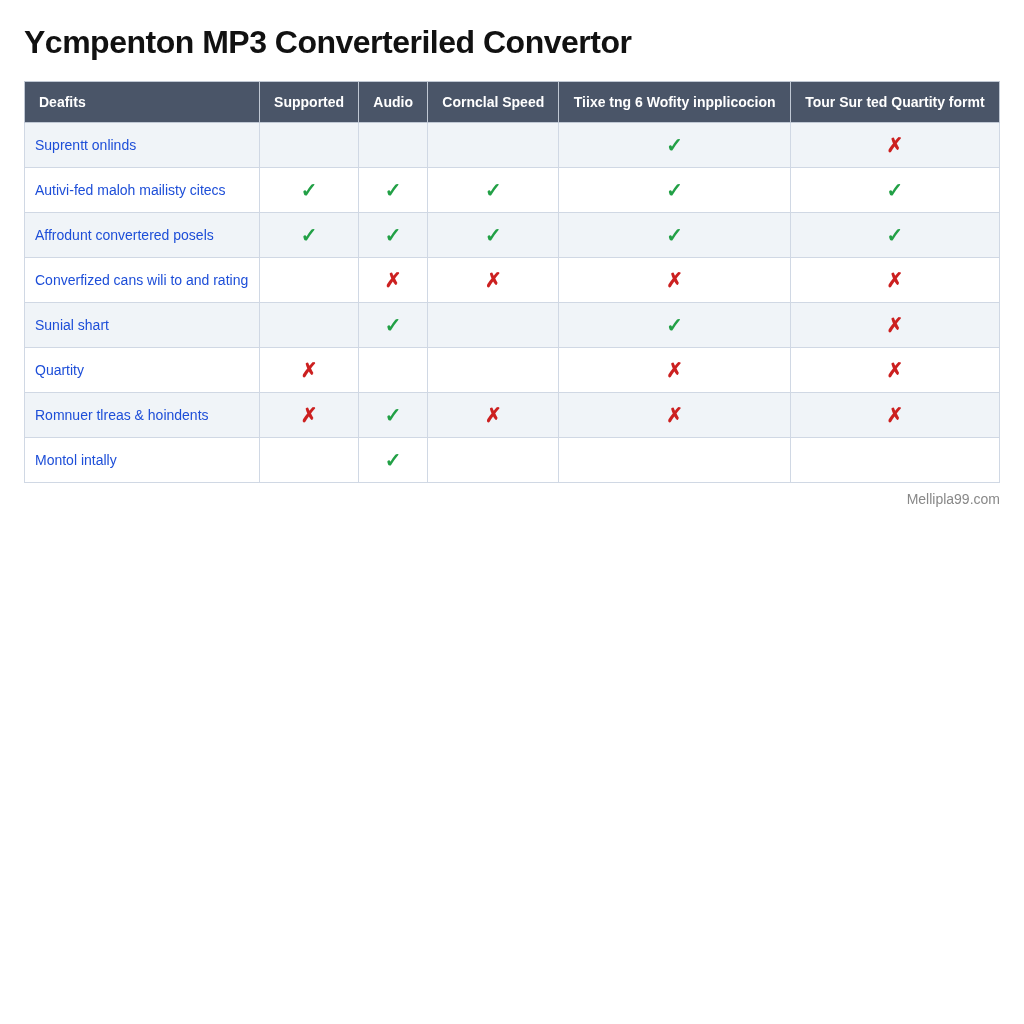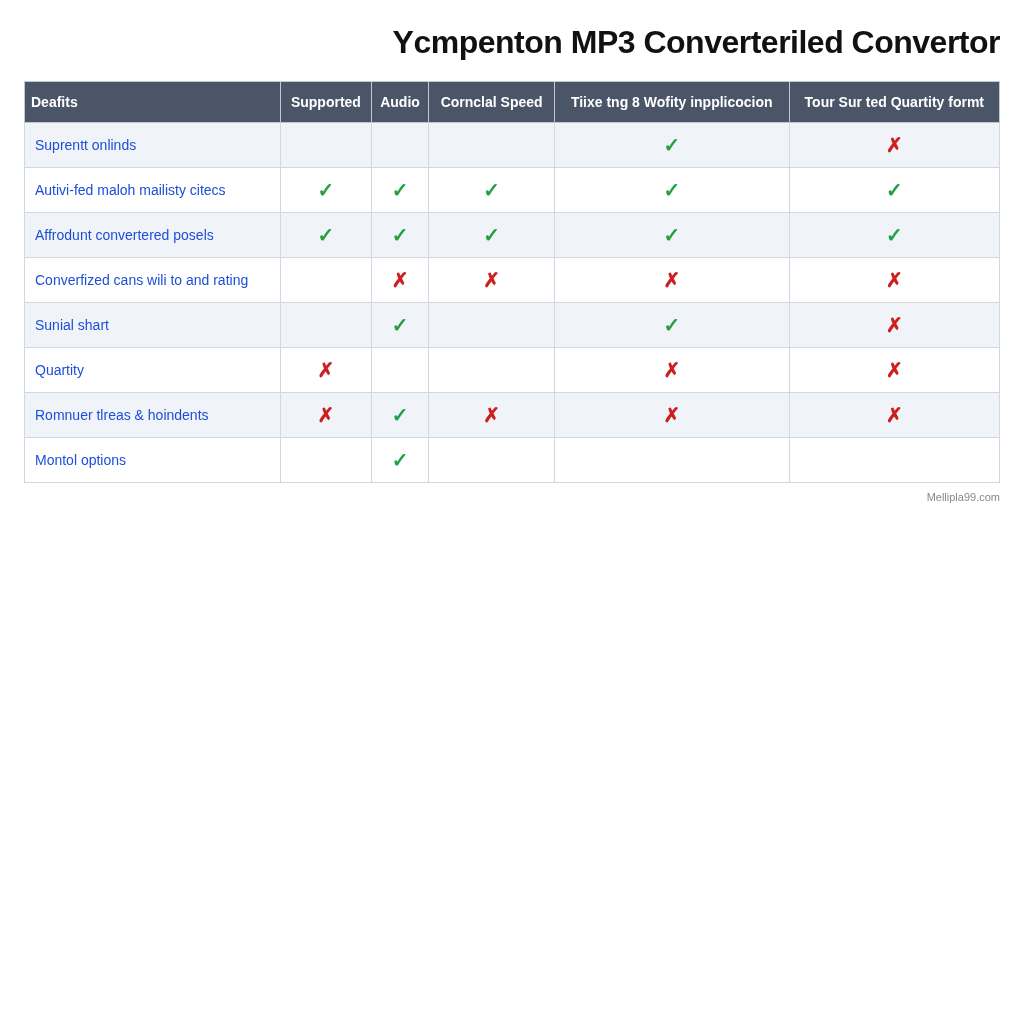--- a/index.html
+++ b/index.html
@@ -8,33 +8,32 @@
       background: #fff;
       padding: 24px;
       max-width: 1024px;
     }
     h1 {
       font-size: 32px;
       font-weight: 900;
       margin-bottom: 20px;
       color: #111;
       letter-spacing: -0.5px;
-      text-align: right;
     }
     table {
       width: 100%;
       border-collapse: collapse;
       font-size: 14px;
     }
     thead tr {
       background-color: #4a5568;
       color: #fff;
     }
     thead th {
-      padding: 12px 6px;
+      padding: 12px 14px;
       text-align: center;
       font-weight: 600;
       border: 1px solid #c0c8d4;
       vertical-align: middle;
     }
     thead th:first-child {
       text-align: left;
     }
     tbody tr:nth-child(odd) {
       background-color: #f0f4f8;
@@ -59,38 +58,38 @@
       font-size: 20px;
       font-weight: bold;
     }
     .cross {
       color: #cc2020;
       font-size: 20px;
       font-weight: bold;
     }
     .footer {
       text-align: right;
-      font-size: 11px;
+      font-size: 14px;
       color: #888;
       margin-top: 8px;
     }
   </style>
 </head>
 <body>
 
 <h1>Ycmpenton MP3 Converteriled Convertor</h1>
 
 <table>
   <thead>
     <tr>
       <th>Deafits</th>
       <th>Supported</th>
       <th>Audio</th>
       <th>Cornclal Speed</th>
-      <th>Tiixe tng 8 Wofity inpplicocion</th>
+      <th>Tiixe tng 6 Wofity inpplicocion</th>
       <th>Tour Sur ted Quartity formt</th>
     </tr>
   </thead>
   <tbody id="table-body">
   <tr>
         <td>Suprentt onlinds</td>
         <td></td>
         <td></td>
         <td></td>
         <td><span class="check">✓</span></td>
@@ -138,21 +137,21 @@
       </tr>
       <tr>
         <td>Romnuer tlreas &amp; hoindents</td>
         <td><span class="cross">✗</span></td>
         <td><span class="check">✓</span></td>
         <td><span class="cross">✗</span></td>
         <td><span class="cross">✗</span></td>
         <td><span class="cross">✗</span></td>
       </tr>
       <tr>
-        <td>Montol options</td>
+        <td>Montol intally</td>
         <td></td>
         <td><span class="check">✓</span></td>
         <td></td>
         <td></td>
         <td></td>
       </tr>
     </tbody>
 </table>
 
 <div class="footer">Mellipla99.com</div>

